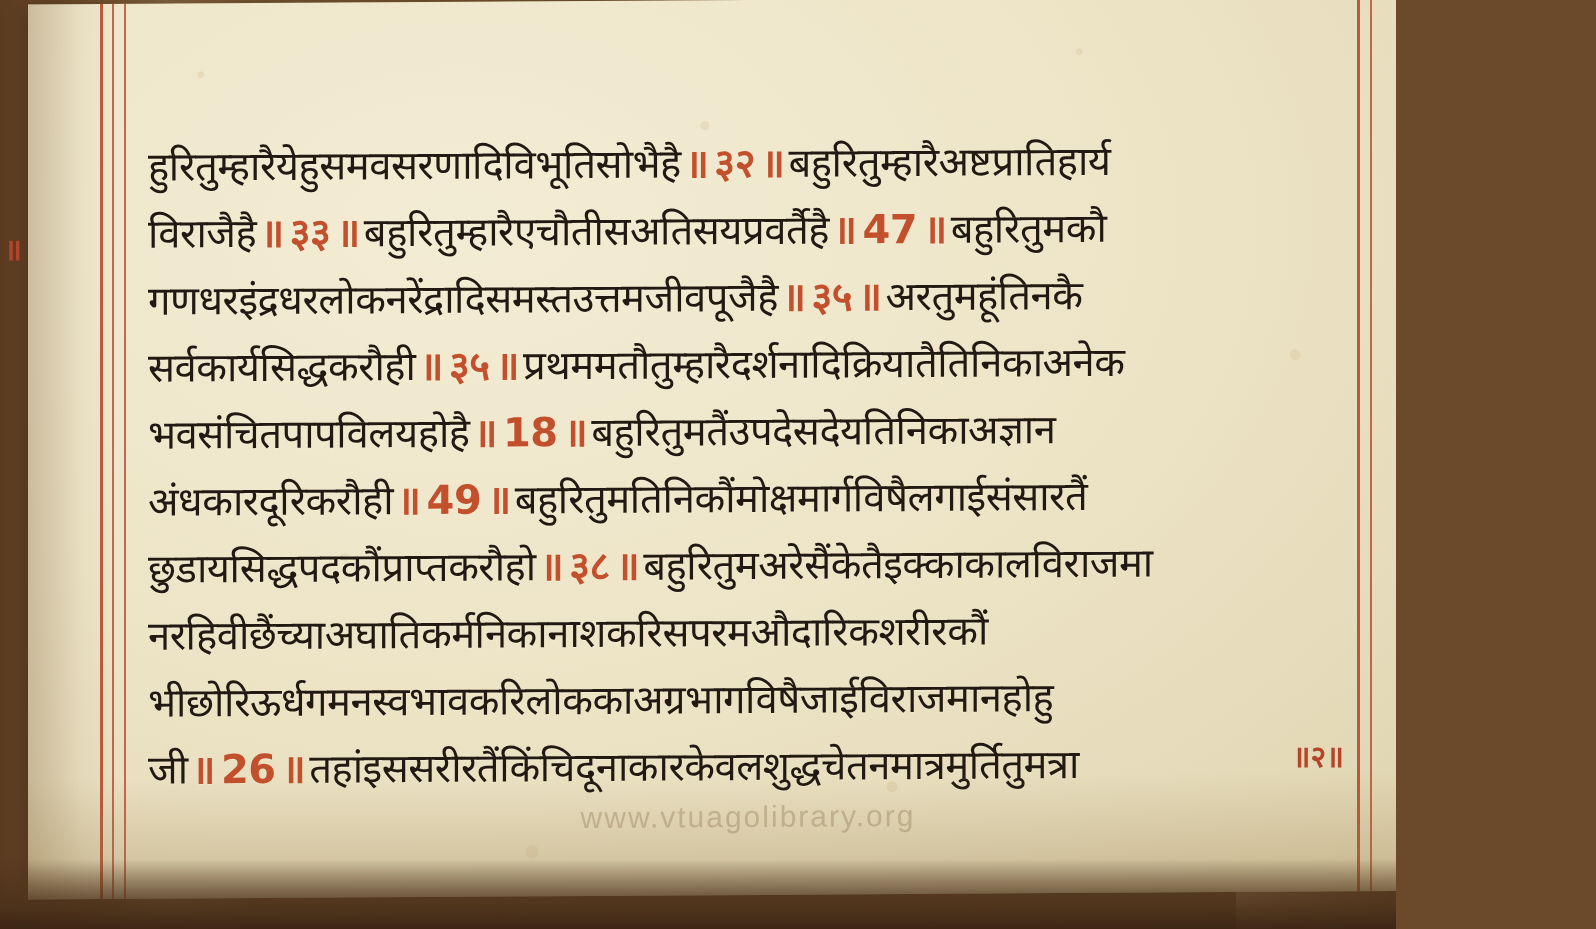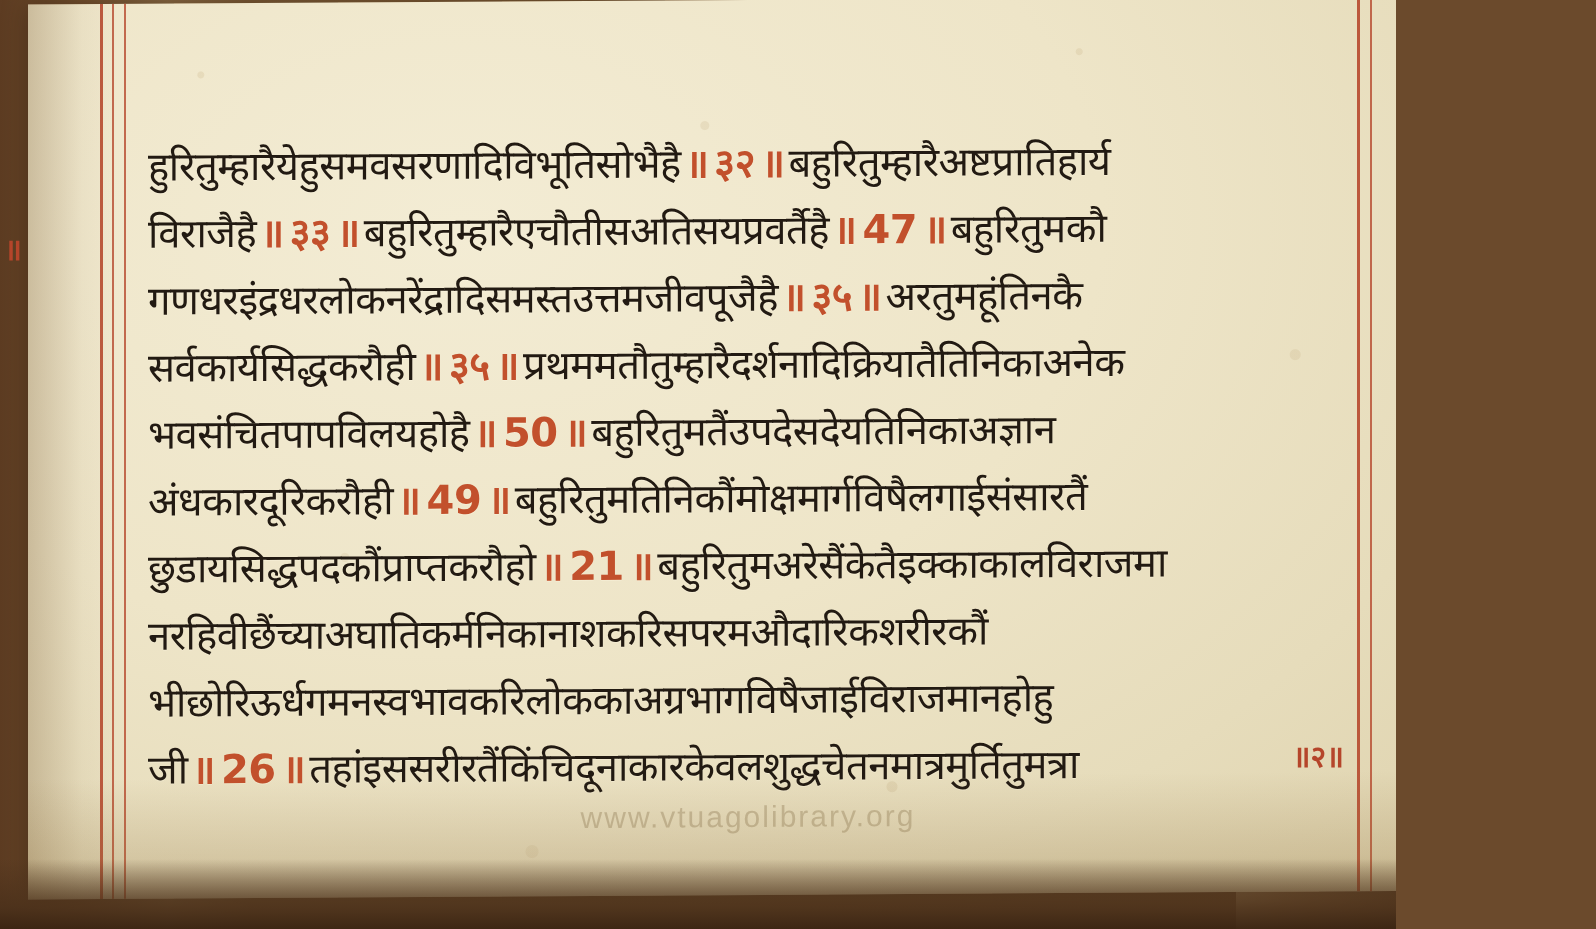--- a/index.html
+++ b/index.html
@@ -167,29 +167,29 @@
 
       <div class="line">
         <span class="seg">गणधरइंद्रधरलोकनरेंद्रादिसमस्तउत्तमजीवपूजैहै</span><span class="dd">॥</span><span class="num">३५</span><span class="dd">॥</span><span class="seg">अरतुमहूंतिनकै</span>
       </div>
 
       <div class="line">
         <span class="seg">सर्वकार्यसिद्धकरौही</span><span class="dd">॥</span><span class="num">३५</span><span class="dd">॥</span><span class="seg">प्रथममतौतुम्हारैदर्शनादिक्रियातैतिनिकाअनेक</span>
       </div>
 
       <div class="line">
-        <span class="seg">भवसंचितपापविलयहोहै</span><span class="dd">॥</span><span class="num">50</span><span class="dd">॥</span><span class="seg">बहुरितुमतैंउपदेसदेयतिनिकाअज्ञान</span>
+        <span class="seg">भवसंचितपापविलयहोहै</span><span class="dd">॥</span><span class="num">18</span><span class="dd">॥</span><span class="seg">बहुरितुमतैंउपदेसदेयतिनिकाअज्ञान</span>
       </div>
 
       <div class="line">
         <span class="seg">अंधकारदूरिकरौही</span><span class="dd">॥</span><span class="num">49</span><span class="dd">॥</span><span class="seg">बहुरितुमतिनिकौंमोक्षमार्गविषैलगाईसंसारतैं</span>
       </div>
 
       <div class="line">
-        <span class="seg">छुडायसिद्धपदकौंप्राप्तकरौहो</span><span class="dd">॥</span><span class="num">21</span><span class="dd">॥</span><span class="seg">बहुरितुमअरेसैंकेतैइक्काकालविराजमा</span>
+        <span class="seg">छुडायसिद्धपदकौंप्राप्तकरौहो</span><span class="dd">॥</span><span class="num">३८</span><span class="dd">॥</span><span class="seg">बहुरितुमअरेसैंकेतैइक्काकालविराजमा</span>
       </div>
 
       <div class="line">
         <span class="seg">नरहिवीछैंच्याअघातिकर्मनिकानाशकरिसपरमऔदारिकशरीरकौं</span>
       </div>
 
       <div class="line">
         <span class="seg">भीछोरिऊर्धगमनस्वभावकरिलोककाअग्रभागविषैजाईविराजमानहोहु</span>
       </div>
 

